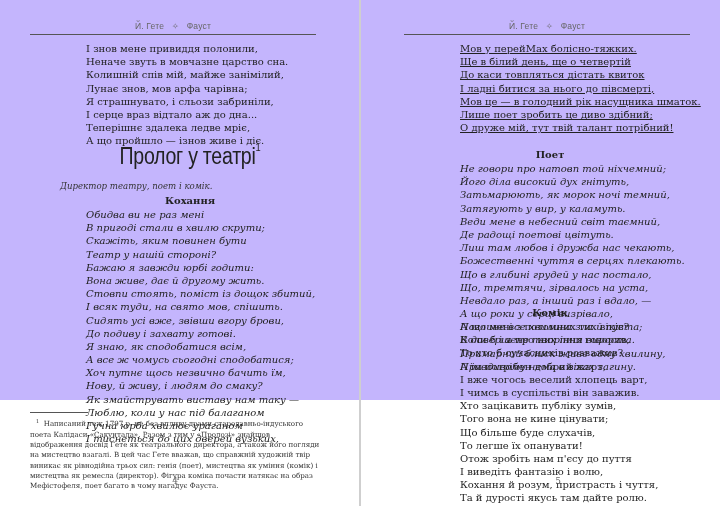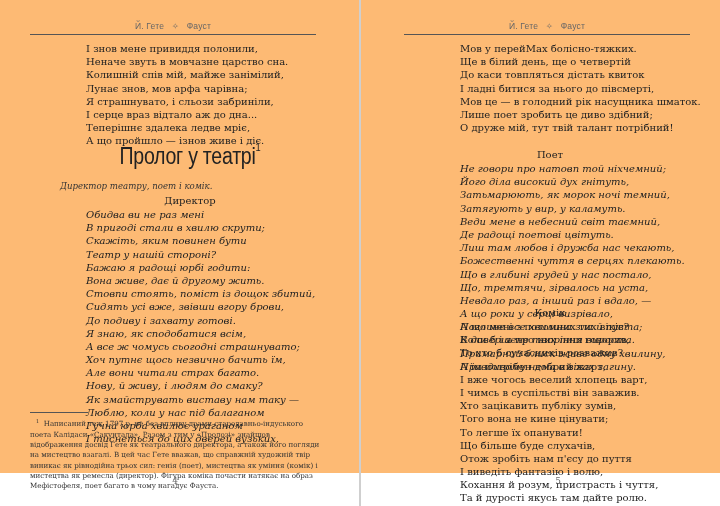--- a/index.html
+++ b/index.html
@@ -1,37 +1,37 @@
 <!DOCTYPE html>
 <html><head>
 <meta charset="utf-8">
 <style>
   html, body { margin:0; padding:0; }
   body { width:720px; height:506px; background:#ffffff; position:relative; overflow:hidden;
          font-family:"DejaVu Serif", serif; color:#222; }
-  .page { position:absolute; top:0; height:473px; background:#fdba74; }
+  .page { position:absolute; top:0; height:400px; background:#c4b5fd; }
   .page.left { left:0; width:359px; }
   .page.right { left:361px; width:359px; }
   .gutter { position:absolute; left:359px; top:0; width:2px; height:506px; background:#cfcfcf; }
   .runhead { position:absolute; top:21px; font-family:"Liberation Sans", sans-serif; font-size:8.5px;
              color:#666; text-align:center; letter-spacing:0.2px; }
   .left .runhead { left:30px; width:286px; }
   .right .runhead { left:43px; width:286px; }
   .rule { position:absolute; top:34px; height:1px; background:#555; }
   .left .rule { left:30px; width:286px; }
   .right .rule { left:43px; width:286px; }
   .verse { position:absolute; font-size:10px; line-height:13.2px; white-space:nowrap; color:#222; }
   .verse div { height:13.2px; }
   .title { position:absolute; left:60px; width:260px; top:143px; text-align:center;
            font-family:"Liberation Sans", sans-serif; font-size:23px; color:#222; letter-spacing:-0.3px;
            transform:scaleX(0.85); }
   .title sup { font-size:11px; vertical-align:top; position:relative; top:-2px; }
   .subtitle { position:absolute; left:60px; width:260px; top:181px; text-align:left;
               font-style:italic; font-size:8.6px; color:#333; }
-  .speaker { position:absolute; text-align:center; font-weight:normal; font-size:10px; color:#222; }
+  .speaker { position:absolute; text-align:center; font-weight:bold; font-size:10px; color:#222; }
   .fn-rule { position:absolute; left:30px; top:412px; width:58px; height:1px; background:#555; }
   .footnote { position:absolute; left:30px; top:416px; width:290px; font-size:7.1px; line-height:10.3px; color:#333; }
   .footnote .ind { display:inline-block; width:6px; }
   .footnote sup { font-size:5px; }
   .pagenum { position:absolute; top:476px; font-size:9px; color:#666; text-align:center; width:30px; }
 </style>
 </head>
 <body>
 
 <div class="page left">
@@ -50,36 +50,36 @@
       <div>Я страшнувато, і сльози забриніли,</div>
       <div>І серце враз відтало аж до дна...</div>
       <div>Теперішнє здалека ледве мріє,</div>
       <div>А що пройшло — ізнов живе і діє.</div>
     </div>
 
   <div class="title">
     <span>Пролог у театрі</span><sup>1</sup>
   </div>
   <div class="subtitle">Директор театру, поет і комік.</div>
-  <div class="speaker" style="left:60px; width:260px; top:195px;">Директор</div>
+  <div class="speaker" style="left:60px; width:260px; top:195px;">Кохання</div>
 
   <div class="verse" id="dir" style="left:86px; top:208px;font-style:italic;">
       <div>Обидва ви не раз мені</div>
       <div>В пригоді стали в хвилю скрути;</div>
       <div>Скажіть, яким повинен бути</div>
       <div>Театр у нашій стороні?</div>
-      <div>Бажаю я радощі юрбі годити:</div>
+      <div>Бажаю я завжди юрбі годити:</div>
       <div>Вона живе, дає й другому жить.</div>
       <div>Стовпи стоять, поміст із дощок збитий,</div>
+      <div>І всяк туди, на свято мов, спішить.</div>
       <div>Сидять усі вже, звівши вгору брови,</div>
       <div>До подиву і захвату готові.</div>
       <div>Я знаю, як сподобатися всім,</div>
-      <div>А все ж чомусь сьогодні страшнувато;</div>
+      <div>А все ж чомусь сьогодні сподобатися;</div>
       <div>Хоч путнє щось незвично бачить їм,</div>
-      <div>Але вони читали страх багато.</div>
       <div>Нову, й живу, і людям до смаку?</div>
       <div>Як змайструвать виставу нам таку —</div>
       <div>Люблю, коли у нас під балаганом</div>
       <div>Гучна юрба хвилює ураганом</div>
       <div>І тиснеться до цих дверей вузьких,</div>
     </div>
 
   <div class="fn-rule"></div>
   <div class="footnote">
     <span class="ind"></span><sup>1</sup>&nbsp; <span>Написаний теж 1797 р. не без впливу драми стародавньо-індуського поета Калідаси «Сакунтала». Разом з тим у «Пролозі» знайшов відображення досвід Гете як театрального директора, а також його погляди на мистецтво взагалі. В цей час Гете вважав, що справжній художній твір виникає як рівнодійна трьох сил: генія (поет), мистецтва як уміння (комік) і мистецтва як ремесла (директор). Фігура коміка почасти натякає на образ Мефістофеля, поет багато в чому нагадує Фауста.</span>
@@ -91,21 +91,21 @@
 <div class="gutter"></div>
 
 <div class="page right">
   <div class="runhead">
     <span>Й. Гете</span>
     <span style="margin:0 5px;">✧</span>
     <span>Фауст</span>
   </div>
   <div class="rule"></div>
 
-  <div class="verse" id="cont" style="left:99px; top:42px;">
+  <div class="verse" id="cont" style="left:99px; top:42px;text-decoration:underline;">
       <div>Мов у перейМах болісно-тяжких.</div>
       <div>Ще в білий день, ще о четвертій</div>
       <div>До каси товпляться дістать квиток</div>
       <div>І ладні битися за нього до півсмерті,</div>
       <div>Мов це — в голодний рік насущника шматок.</div>
       <div>Лише поет зробить це диво здібний;</div>
       <div>О друже мій, тут твій талант потрібний!</div>
     </div>
 
   <div class="speaker" style="left:89px; width:200px; top:149px;">Поет</div>
@@ -131,22 +131,22 @@
   <div class="speaker" style="left:89px; width:200px; top:307px;">Комік</div>
   <div class="verse" id="comic" style="left:99px; top:320px;">
       <div>А що мені з потомних тих віків?</div>
       <div>Коли б і я про них лиш говорив,</div>
       <div>То хто б сучасників розважив?</div>
       <div>А їм потрібен добрий жарт,</div>
       <div>І вже чогось веселий хлопець варт,</div>
       <div>І чимсь в суспільстві він заважив.</div>
       <div>Хто зацікавить публіку зумів,</div>
       <div>Того вона не кине цінувати;</div>
+      <div>Що більше буде слухачів,</div>
       <div>То легше їх опанувати!</div>
-      <div>Що більше буде слухачів,</div>
       <div>Отож зробіть нам п'єсу до пуття</div>
       <div>І виведіть фантазію і волю,</div>
       <div>Кохання й розум, пристрасть і чуття,</div>
       <div>Та й дурості якусь там дайте ролю.</div>
     </div>
 
   <div class="pagenum" style="left:182px;">5</div>
 </div>
 
 </body></html>

